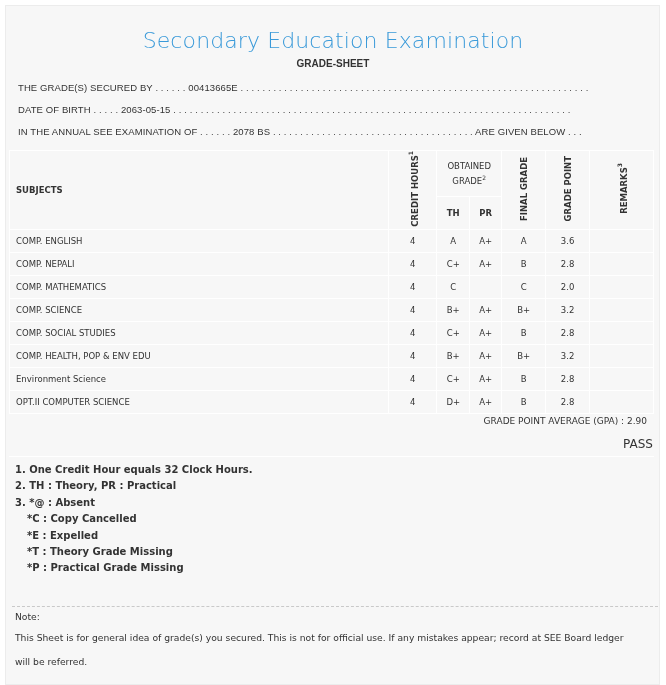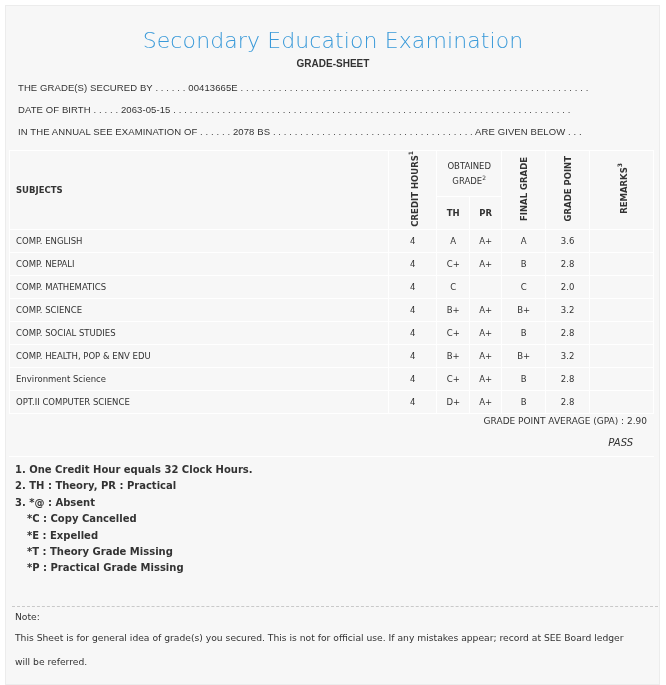--- a/index.html
+++ b/index.html
@@ -50,21 +50,21 @@
     td.sub { text-align: left; padding-left: 6px !important; height: 22px; }
     td.c { text-align: center; }
     .obt { font-weight: normal !important; line-height: 12px; }
     .thpr { font-weight: normal; height: 22px; }
 
     .gpa {
       position: absolute; right: 19px; top: 416px; font-size: 9px;
       font-family: "DejaVu Sans", sans-serif;
     }
     .result {
-      position: absolute; right: 33px; top: 437px; font-size: 10px; font-style: italic;
+      position: absolute; right: 13px; top: 437px; font-size: 12px;
     }
     .sep1 { position: absolute; left: 9px; width: 645px; top: 456px; border-top: 1px solid #ffffff; }
     .notes {
       position: absolute; left: 15px; top: 462px; font-size: 10px; line-height: 16.4px;
       font-family: "DejaVu Sans", sans-serif;
       font-weight: bold;
     }
     .notes .indent { padding-left: 12px; }
     .dash {
       position: absolute; left: 12px; width: 646px; top: 606px;

